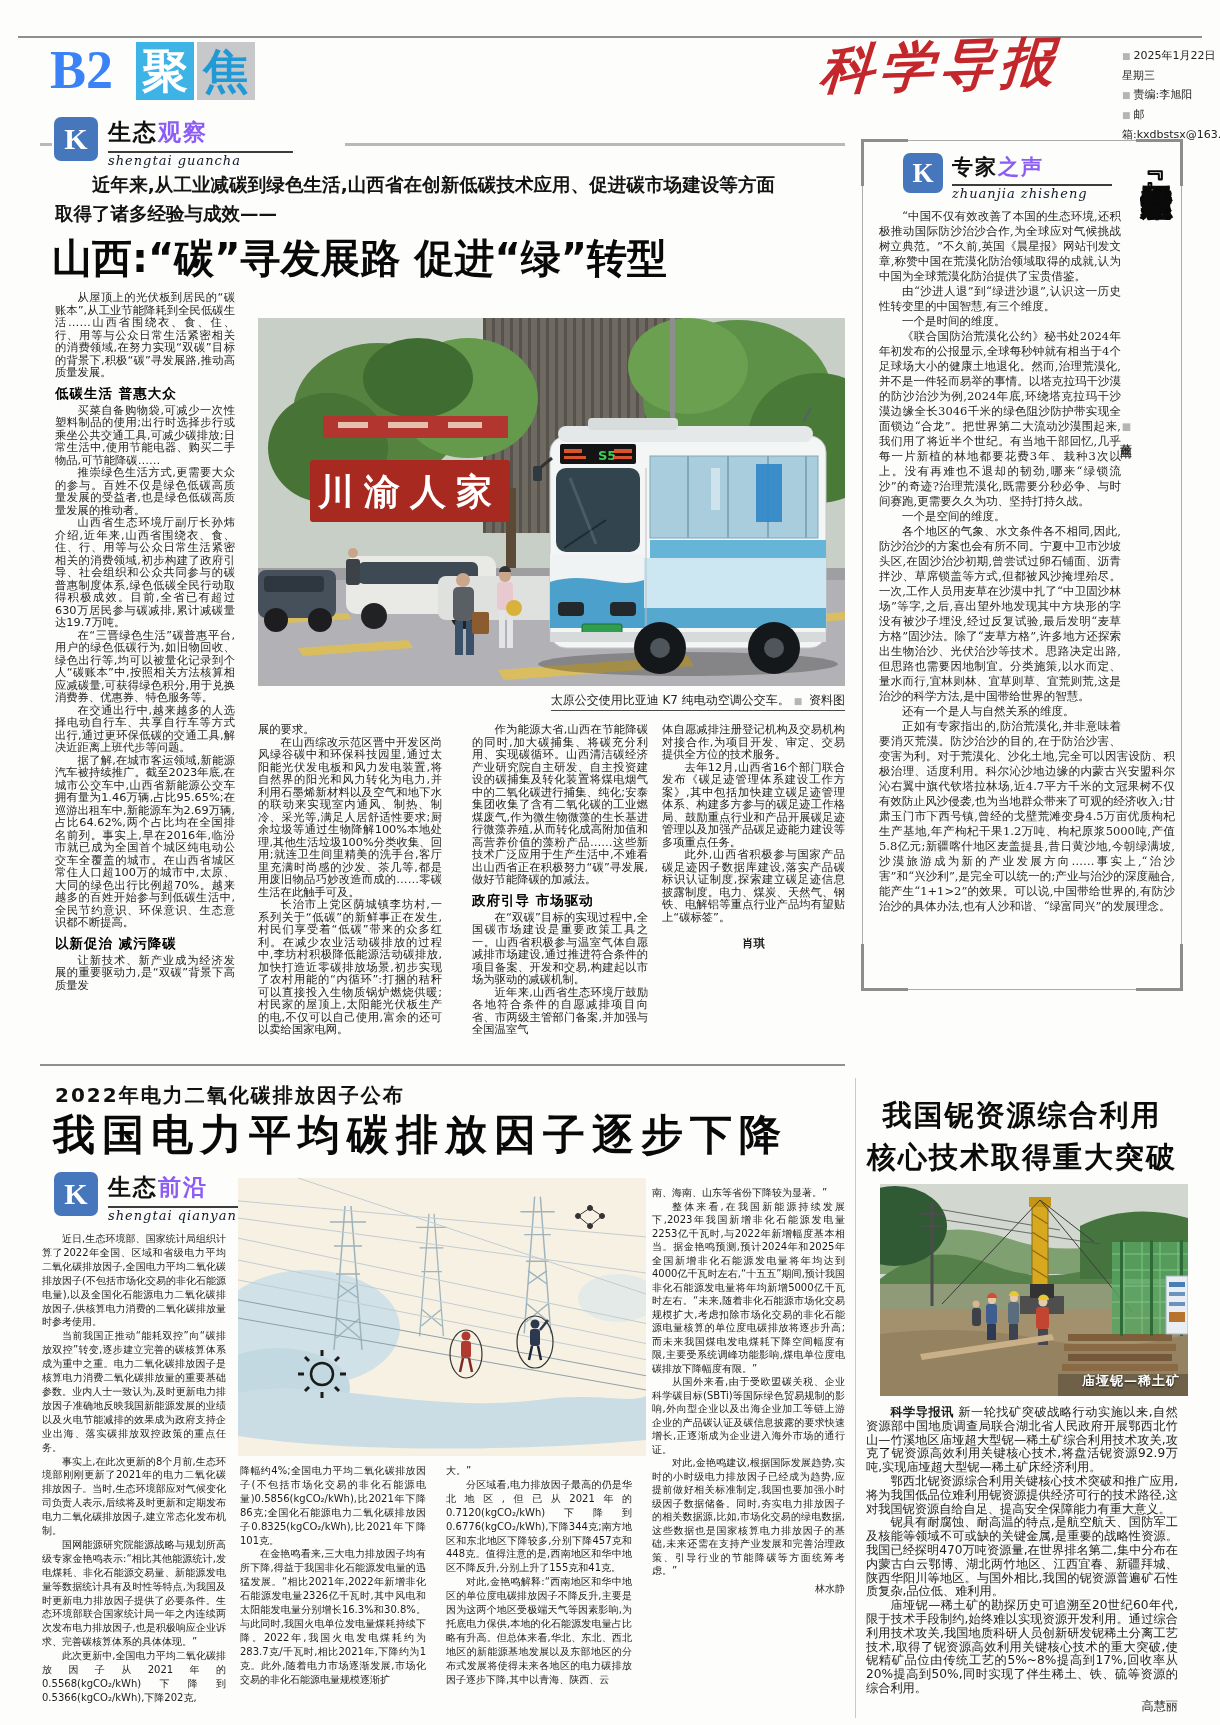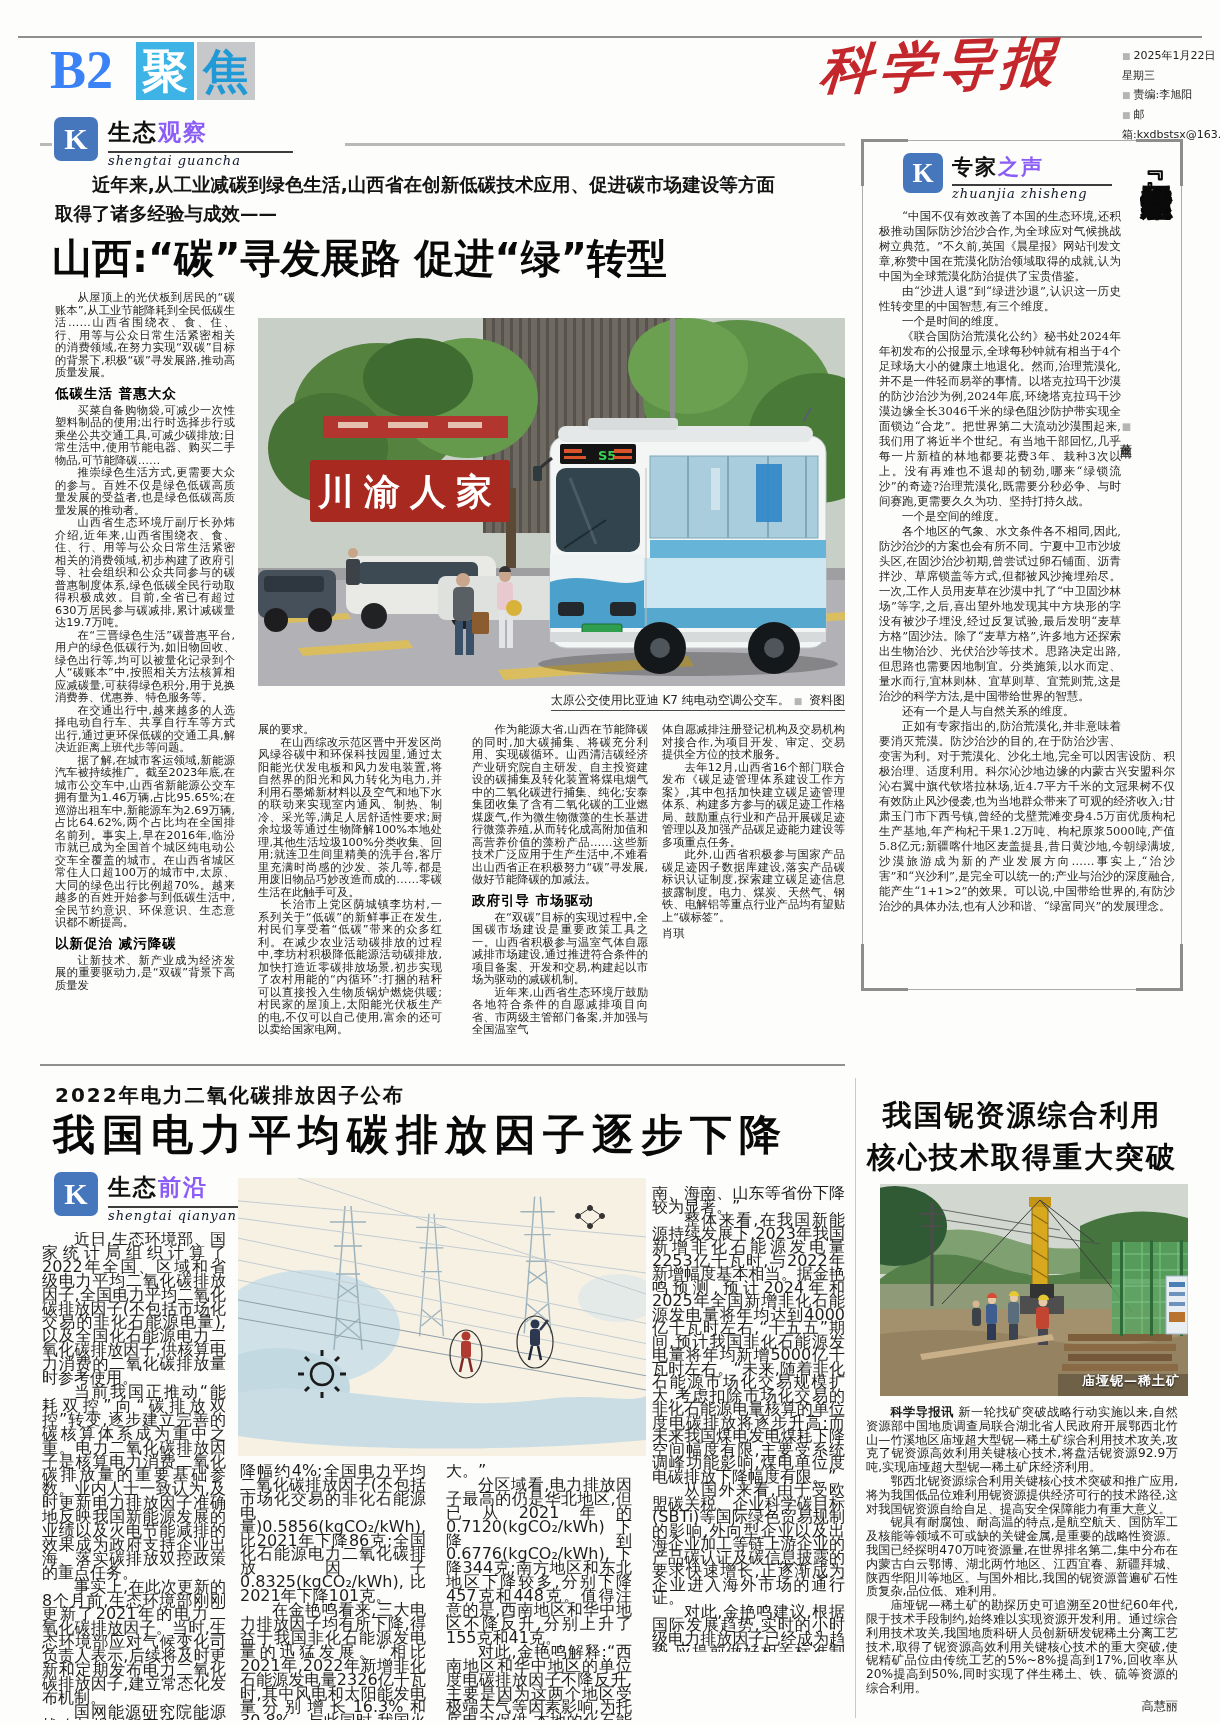--- a/index.html
+++ b/index.html
@@ -26,21 +26,21 @@
   .gray-rule{height:3px;background:#b9b9b9;}
   
   #eco-intro{left:55px;top:170px;width:720px;font-size:18.5px;font-weight:bold;line-height:29px;
              text-align:justify;text-indent:2em;color:#141414;}
   #eco-headline{left:52px;top:232px;width:770px;font-size:40px;font-weight:900;line-height:52px;
                 color:#090909;white-space:nowrap;}
   .newsbody{font-size:11.3px;line-height:12.5px;text-align:justify;overflow:hidden;color:#1d1d1d;}
   .newsbody .para{margin:0;text-indent:2em;}
   .newsbody .no-indent{text-indent:0;}
   .newsbody .sub-head{font-weight:bold;font-size:13.5px;line-height:17px;text-indent:0;margin:5px 0 3px;color:#000;letter-spacing:1px;}
-  .newsbody .col-byline{text-align:left;text-indent:0;margin-top:4px;font-weight:normal;}
+  .newsbody .col-byline{text-align:center;text-indent:0;margin-top:14px;font-weight:bold;}
   #eco-col1{left:55px;top:292px;width:180px;height:758px;}
   #eco-photo{left:258px;top:318px;width:587px;height:368px;background:#c8cfc6;}
   #eco-caption{left:258px;top:692px;width:587px;text-align:right;font-size:12px;color:#222;}
   .cap-line{border-bottom:1px solid #4a4a4a;padding-bottom:3px;}
   #eco-col2{left:258px;top:724px;width:184px;height:332px;}
   #eco-col3{left:472px;top:724px;width:176px;height:332px;}
   #eco-col4{left:662px;top:724px;width:183px;height:340px;}
   
   #expert-box{left:862px;top:140px;width:318px;height:848px;border:1px solid #ababab;background:#fdfdfb;}
   .corner{position:absolute;width:44px;height:44px;border:0 solid #8d8d8d;}
@@ -59,21 +59,21 @@
                  font-family:"DejaVu Sans",sans-serif;}
   #expert-vbyline{right:47px;top:280px;writing-mode:vertical-rl;text-orientation:upright;
                   font-size:12px;letter-spacing:2px;color:#222;}
   #expert-vbyline .sq{color:#b5b5b5;font-size:10px;}
   
   #bottom-rule{left:40px;top:1064px;width:805px;height:2px;background:#909090;}
   #bottom-vrule{left:855px;top:1078px;width:1px;height:640px;background:#c9c9c9;}
   #pw-kicker{left:55px;top:1082px;font-size:20px;font-weight:bold;letter-spacing:2px;color:#111;}
   #pw-headline{left:53px;top:1108px;width:780px;font-size:42px;font-weight:900;line-height:54px;
                letter-spacing:7px;color:#090909;white-space:nowrap;}
-  .newsbody2{font-size:16px;line-height:13.9px;text-align:justify;overflow:hidden;color:#1d1d1d;}
+  .newsbody2{font-size:10px;line-height:13.9px;text-align:justify;overflow:hidden;color:#1d1d1d;}
   .newsbody2 .para{margin:0;text-indent:2em;}
   .newsbody2 .no-indent{text-indent:0;}
   .newsbody2 .col-byline{text-align:right;text-indent:0;margin-top:4px;font-weight:normal;}
   #pw-col1{left:42px;top:1232px;width:184px;height:488px;}
   #pw-illus{left:238px;top:1178px;width:408px;height:278px;}
   #pw-col2{left:240px;top:1464px;width:186px;height:256px;}
   #pw-col3{left:446px;top:1464px;width:186px;height:256px;}
   #pw-col4{left:652px;top:1186px;width:193px;height:466px;line-height:13.5px;}
   
   #nb-headline{left:866px;top:1094px;width:312px;text-align:center;font-size:29px;font-weight:800;

